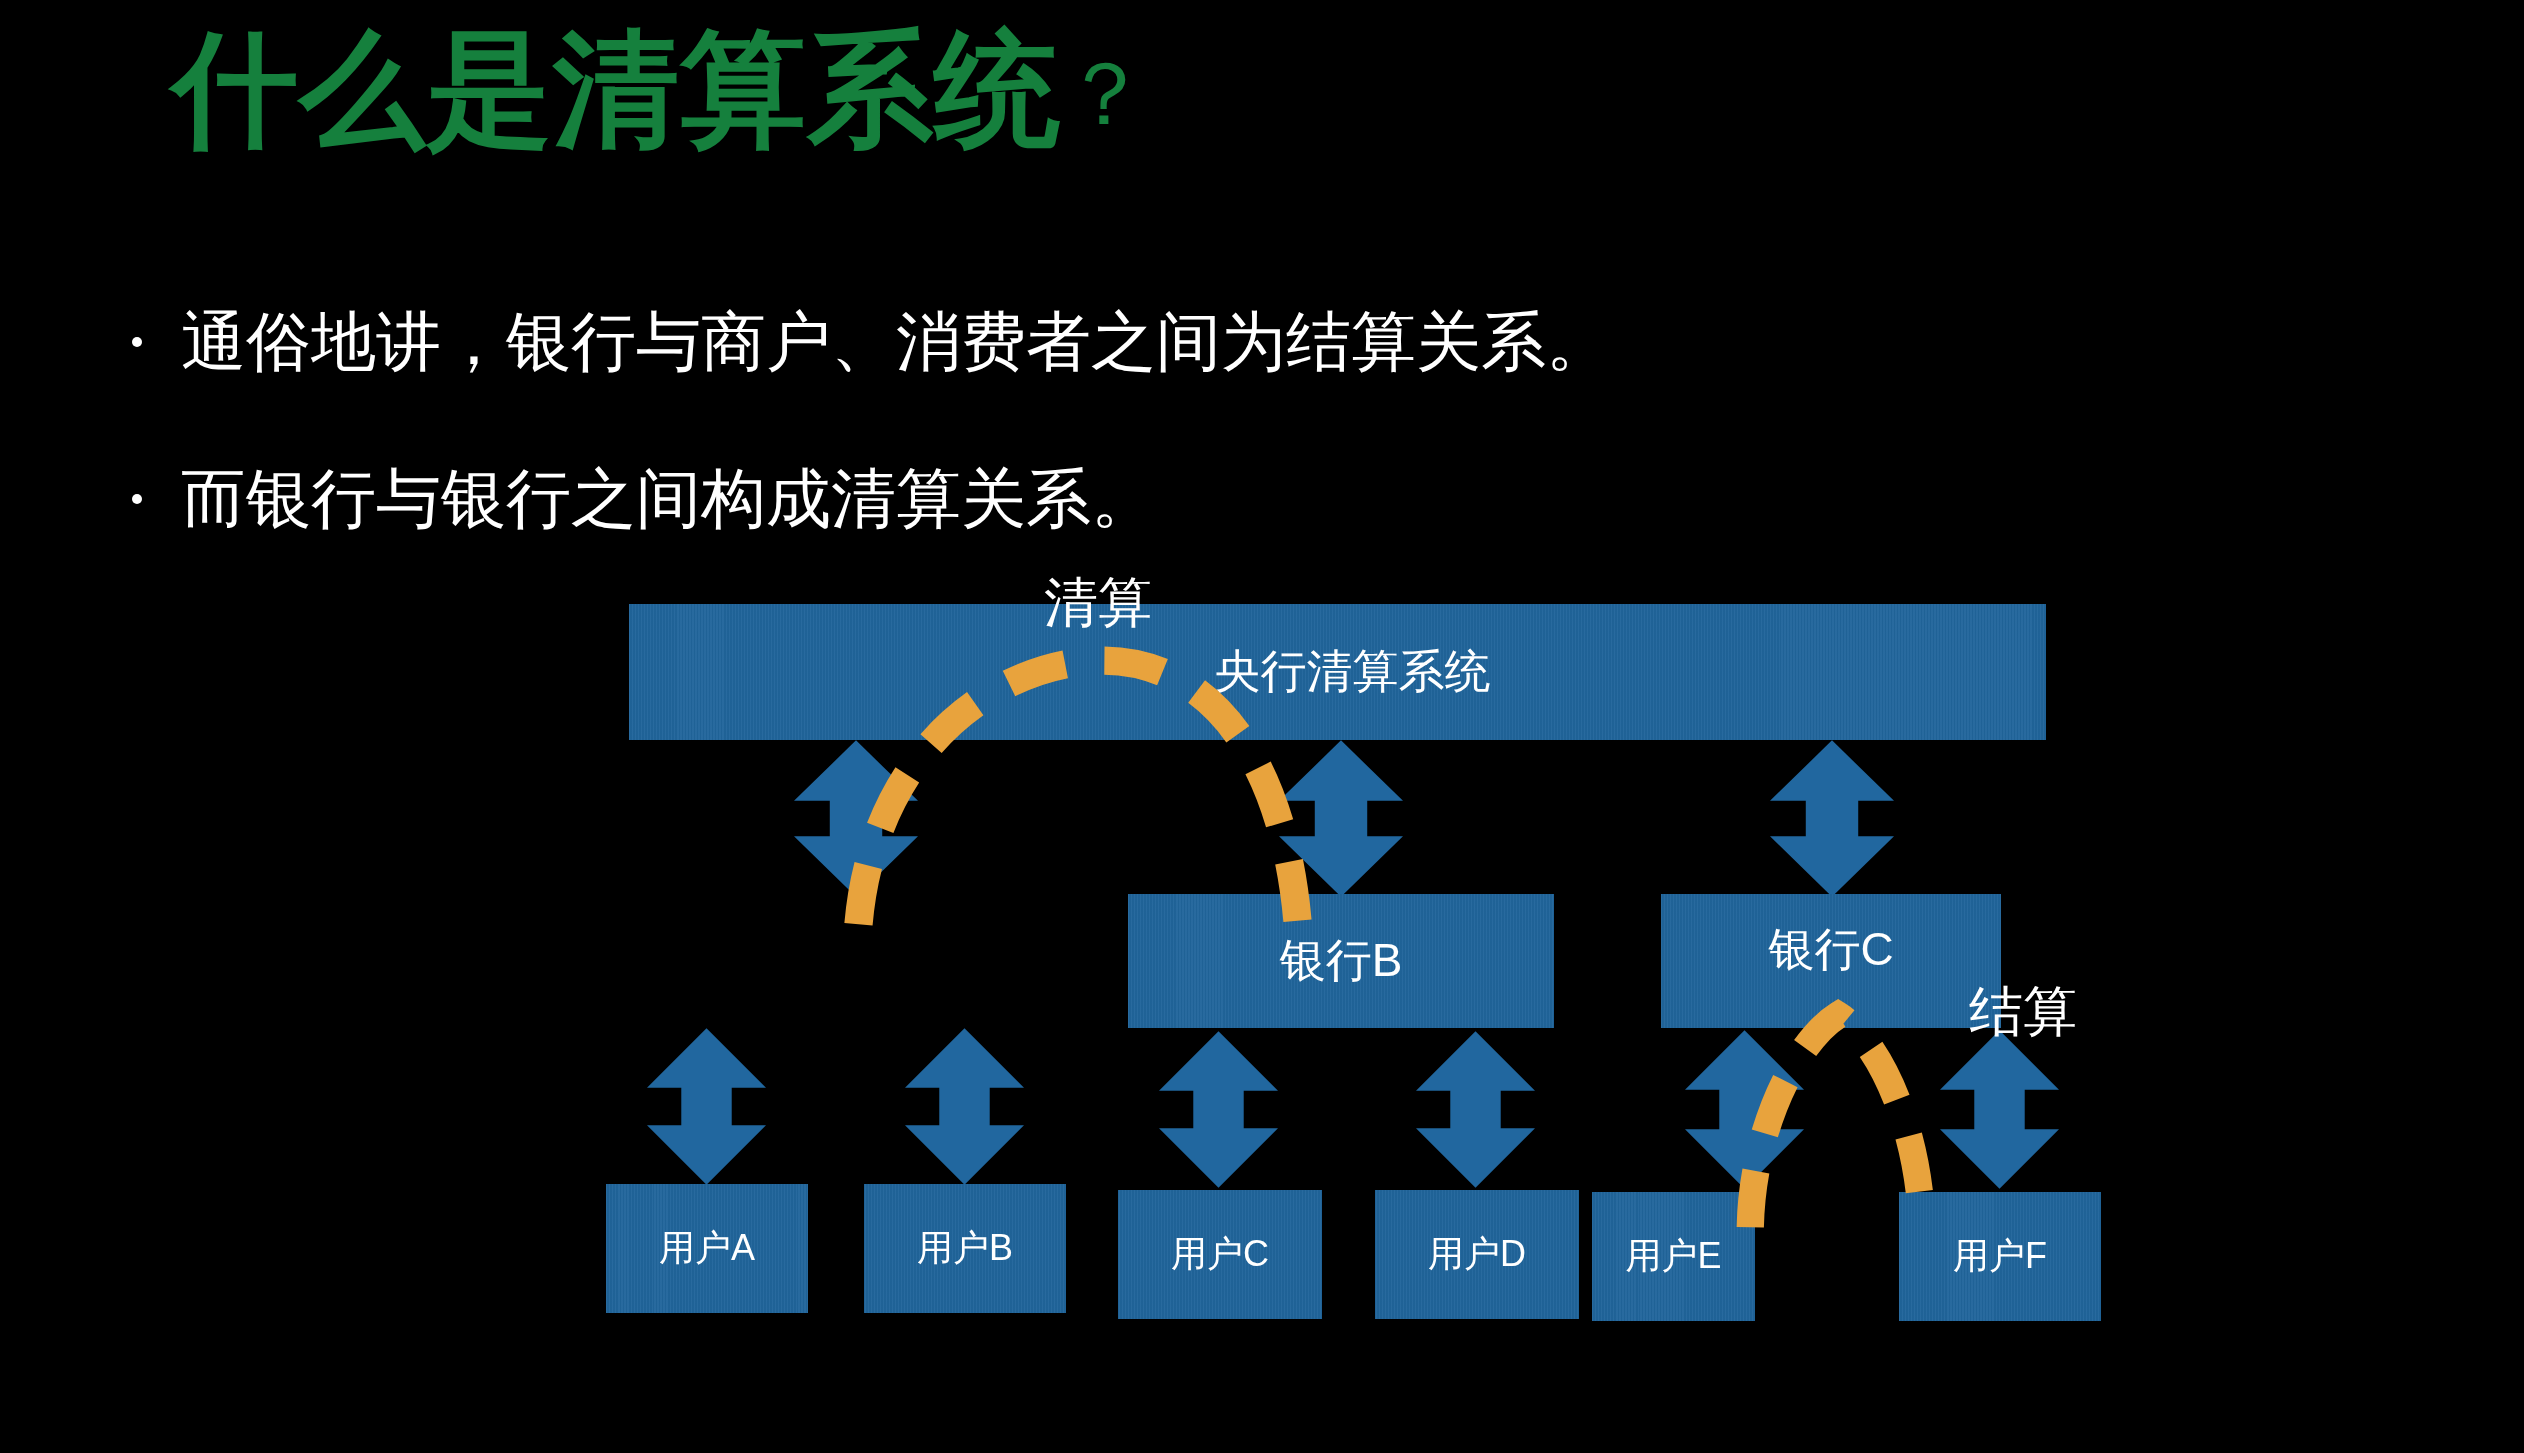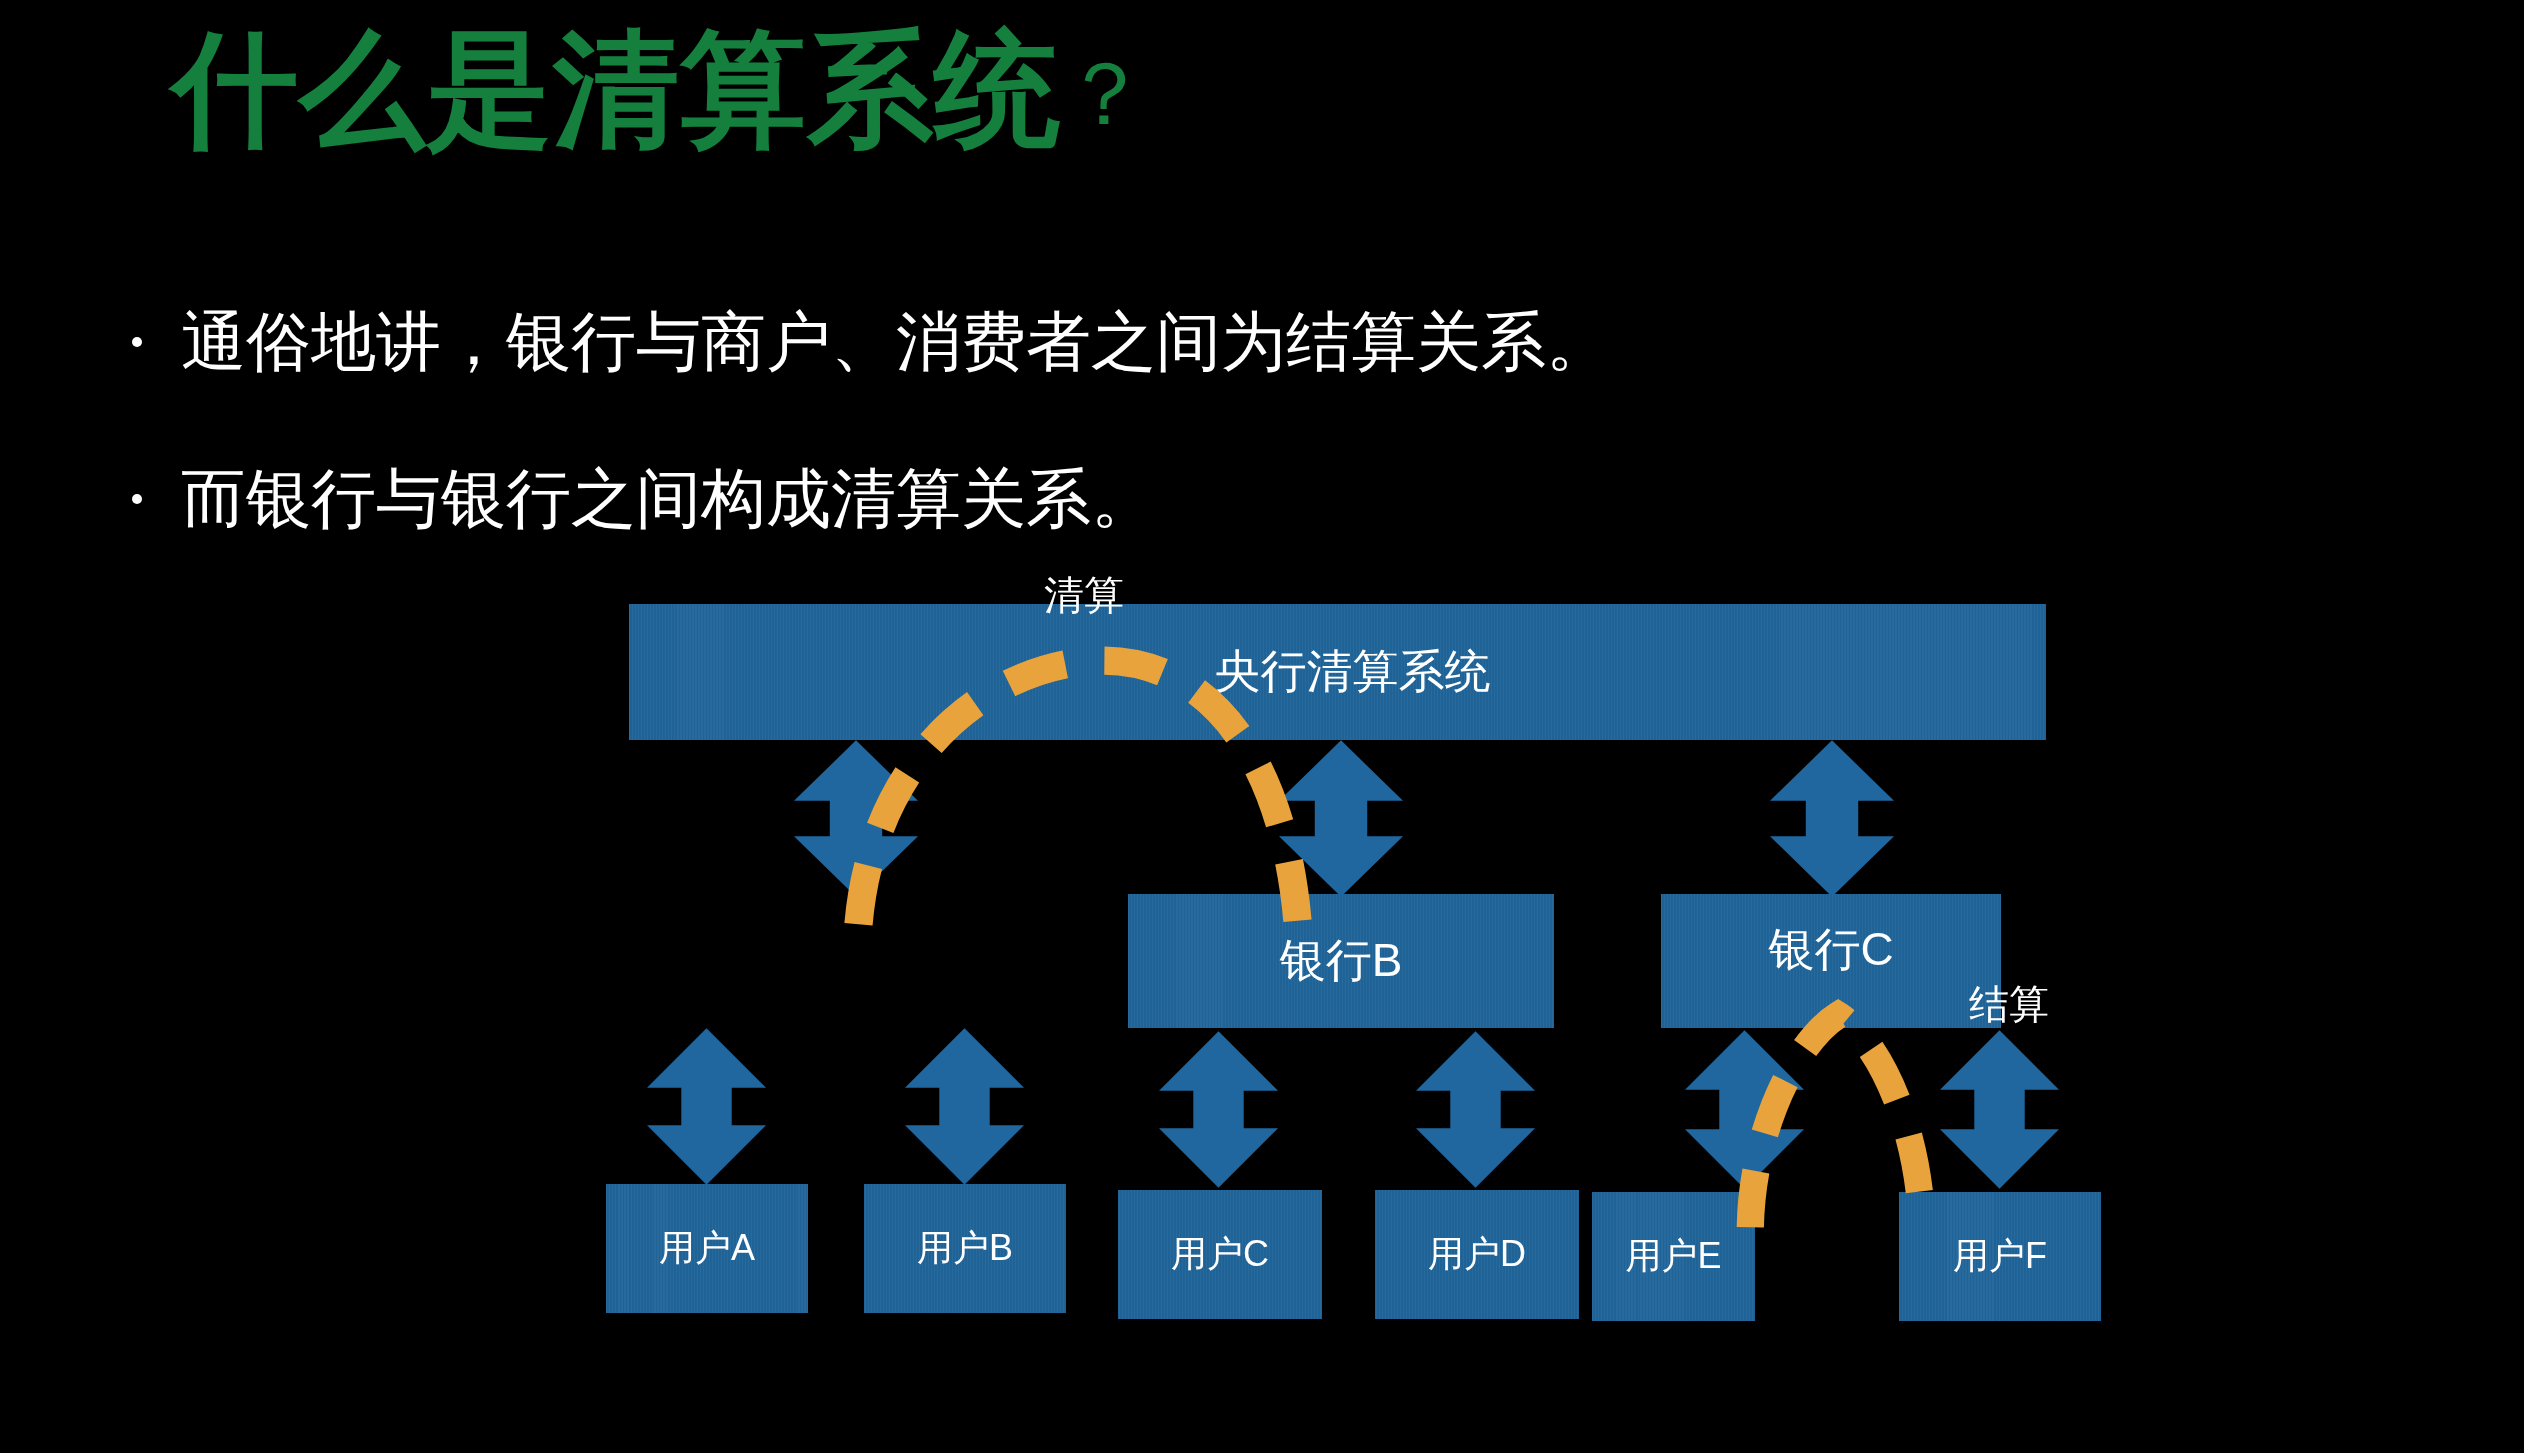--- a/index.html
+++ b/index.html
@@ -103,21 +103,21 @@
   
   .dbl-arrow {
     position: absolute;
   }
   .dbl-arrow svg { display: block; }
 
   
   .float-label {
     position: absolute;
     color: #ffffff;
-    font-size: 40px;
+    font-size: 54px;
     line-height: 1;
     white-space: nowrap;
     text-align: right;
   }
   #label-qingsuan { left: 1044px; top: 575px; }
   #label-jiesuan  { left: 1969px; top: 984px; }
 
   
   .dash-layer {
     position: absolute;

